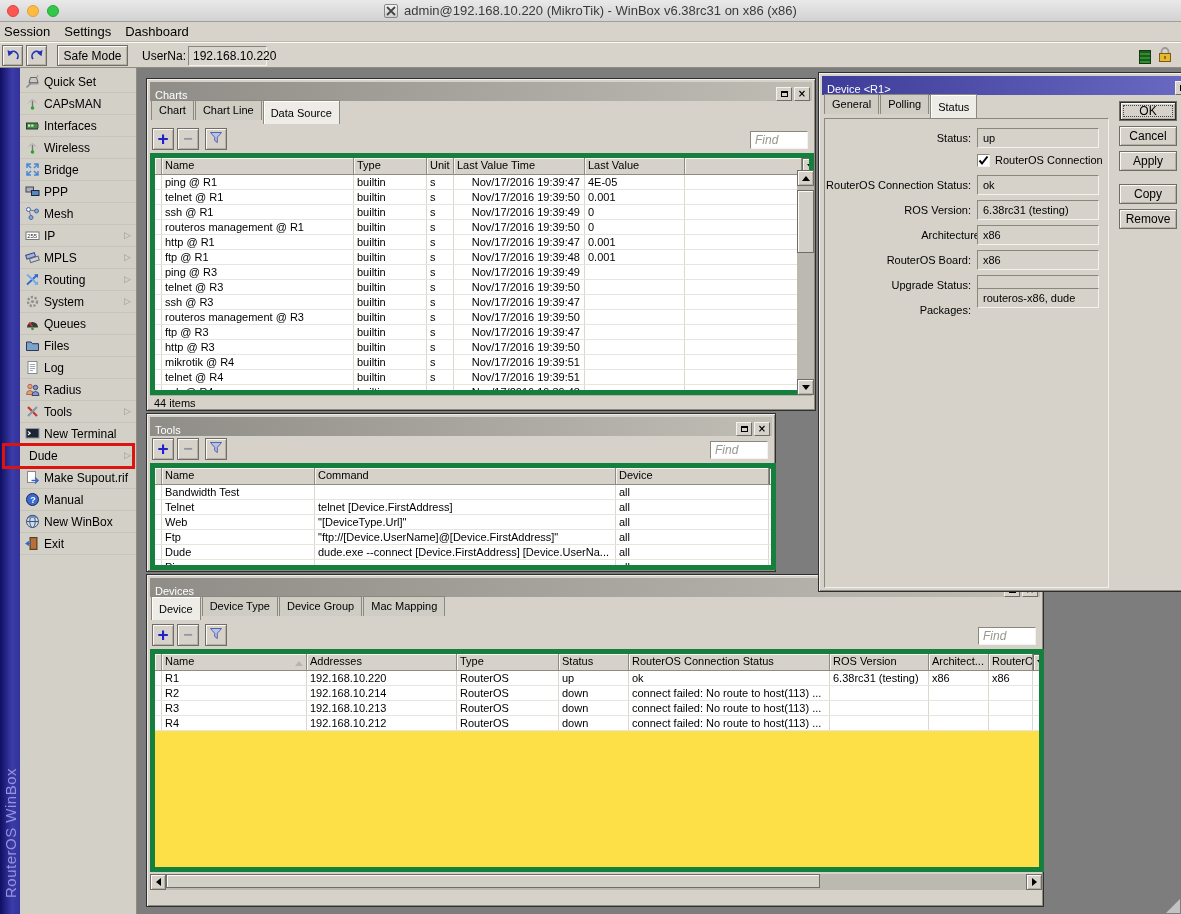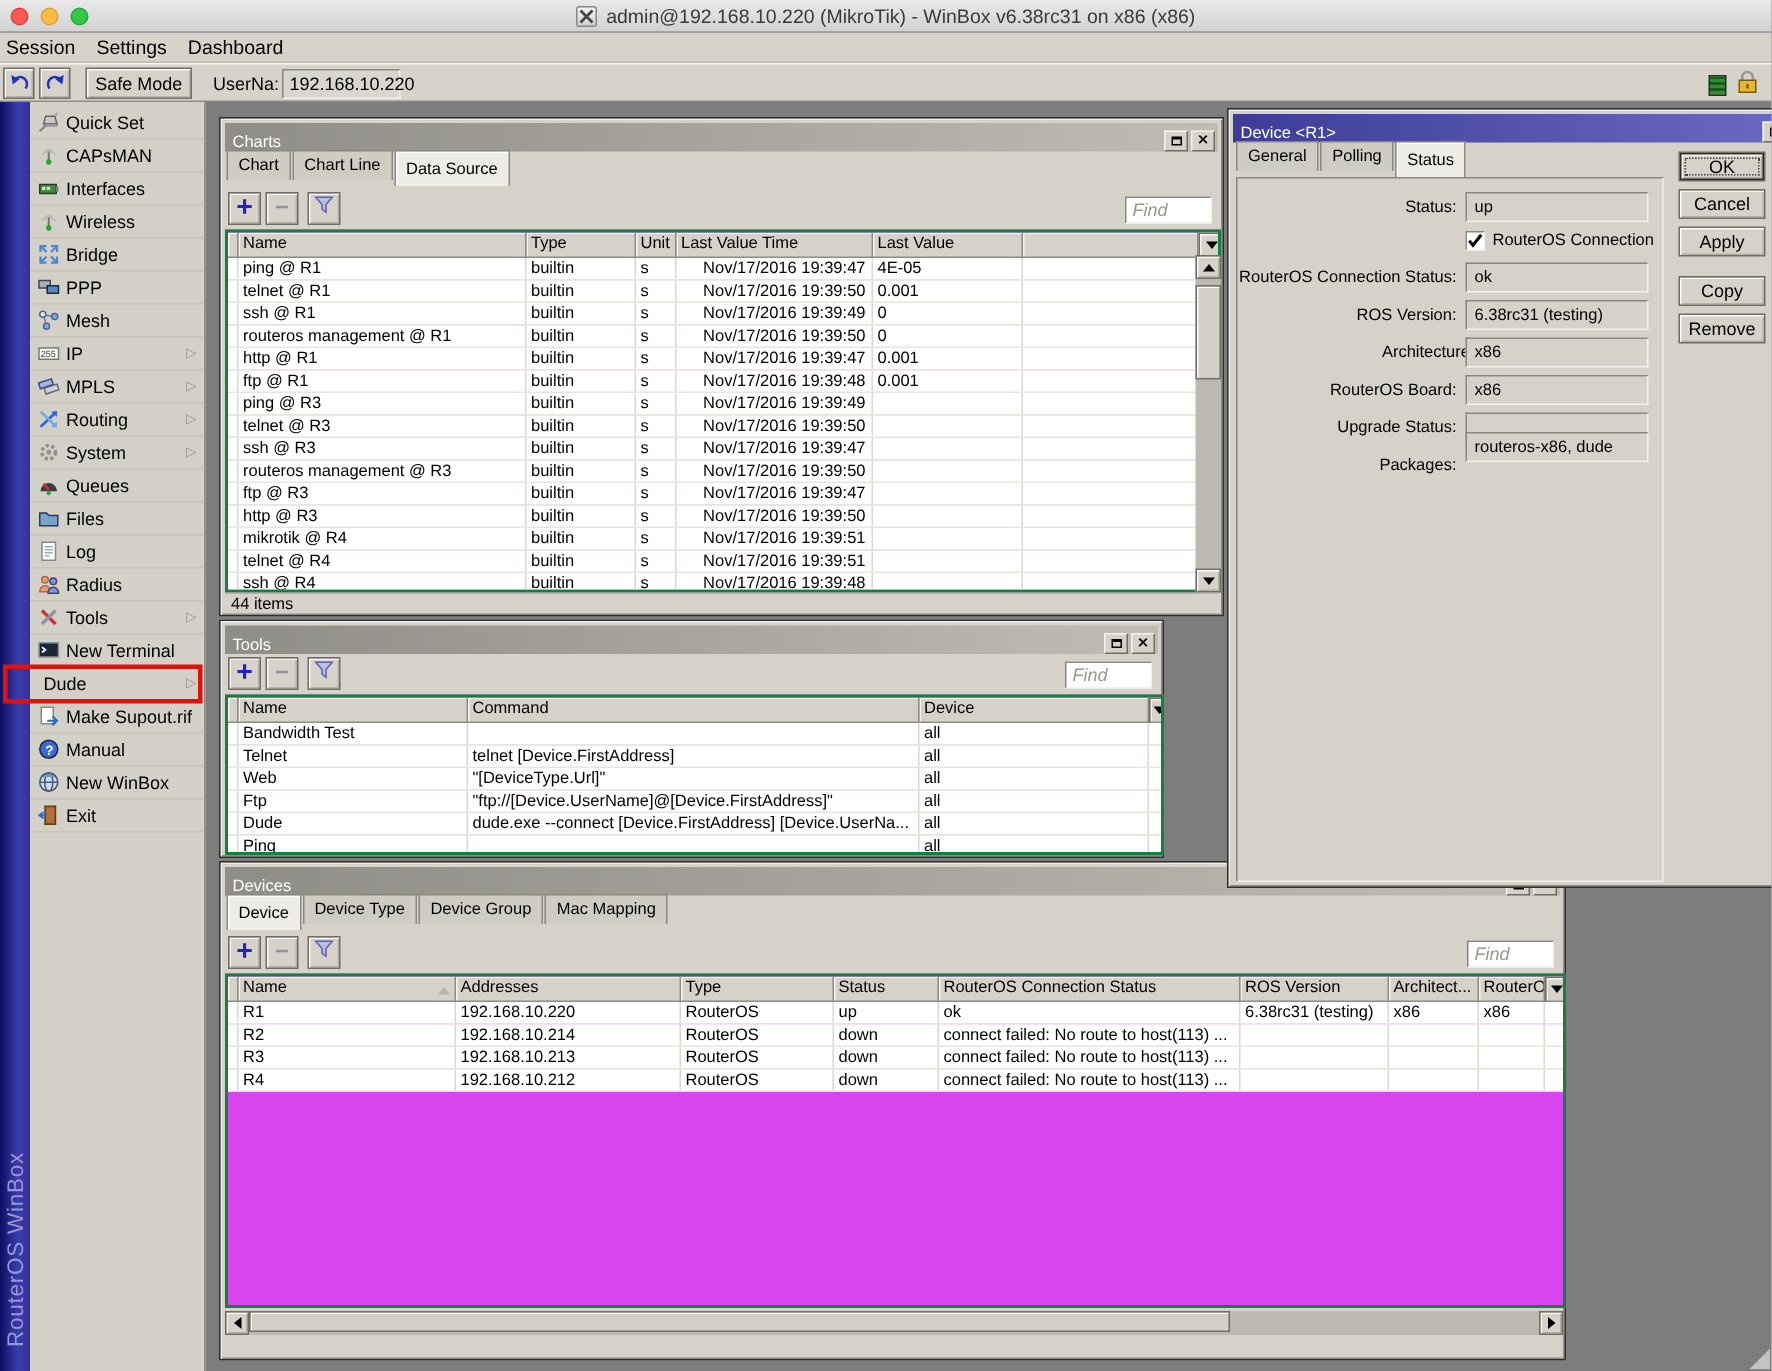--- a/index.html
+++ b/index.html
@@ -47,21 +47,21 @@
 .tb-btn{width:16px;height:14px;background:#d6d2ca;border:1px solid;border-color:#f4f2ee #6f6d65 #6f6d65 #f4f2ee;display:flex;align-items:center;justify-content:center}
 .g-max{width:7px;height:6px;border:1px solid #000;border-top-width:2px}
 .g-close{font-size:10px;font-weight:bold;line-height:1;color:#000;font-family:"DejaVu Sans",sans-serif}
 .tabs{position:absolute;display:flex;align-items:flex-start}
 .tab{height:20px;line-height:19px;padding:0 7px;font-size:11px;background:#cfccc4;border:1px solid #8b887e;border-bottom:none;margin-right:1px;position:relative}
 .tab.active{height:24px;line-height:24px;background:#eeece7;z-index:2;box-shadow:inset 1px 1px 0 #fff}
 .tbtn{position:absolute;width:22px;height:22px;display:flex;align-items:center;justify-content:center}
 .plus-glyph{color:#2222cc;font-size:19px;font-weight:bold;line-height:1;margin-top:-2px}
 .minus-glyph{color:#8f959f;font-size:16px;font-weight:bold;line-height:1}
 .find{position:absolute;height:18px;width:58px;background:#fff;border:1px solid;border-color:#8a877d #f4f2ee #f4f2ee #8a877d;font-style:italic;color:#9a978d;font-size:12px;padding:1px 4px}
-.tablebox{position:absolute;background:#d946ef;border:2px solid #15803d;overflow:hidden}
+.tablebox{position:absolute;background:#fde047;border:5px solid #15803d;overflow:hidden}
 .thead{display:flex;background:#d6d2ca}
 .th{flex:none;height:17px;border-right:1px solid #8e8b81;border-bottom:1px solid #8e8b81;box-shadow:inset 1px 1px 0 #f6f4f0;font-size:11px;padding:1px 3px;white-space:nowrap;overflow:hidden;position:relative}
 .th-btn{flex:none;height:17px;display:flex;align-items:center;justify-content:center}
 .arrow-glyph{width:0;height:0;border:4px solid transparent;border-top:5px solid #000;margin-top:4px}
 .trow{display:flex;height:15px;border-bottom:1px solid #e8e5de;background:#fff}
 .td{flex:none;font-size:11px;line-height:13px;padding:1px 3px;border-right:1px solid #dbd8d0;white-space:nowrap;overflow:hidden}
 .statusbar{position:absolute;left:3px;right:3px;height:15px;font-size:11px;padding:1px 4px;border-top:1px solid #b2afa5}
 .vscroll{position:absolute;width:17px;background:#bcb9b1}
 .sbtn{position:absolute;display:flex;align-items:center;justify-content:center}
 .sthumb{position:absolute;left:0;width:17px;background:#d2cfc7;border:1px solid #6f6d65;box-shadow:inset 1px 1px 0 #fbfaf7}

